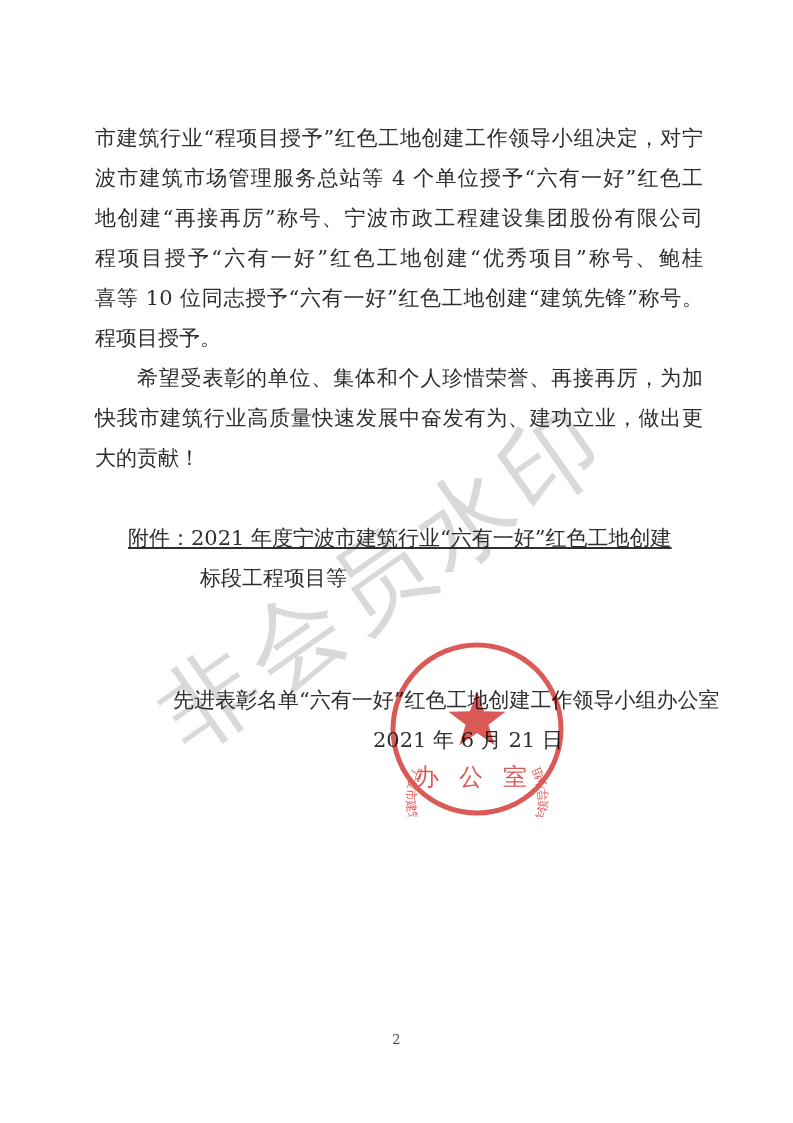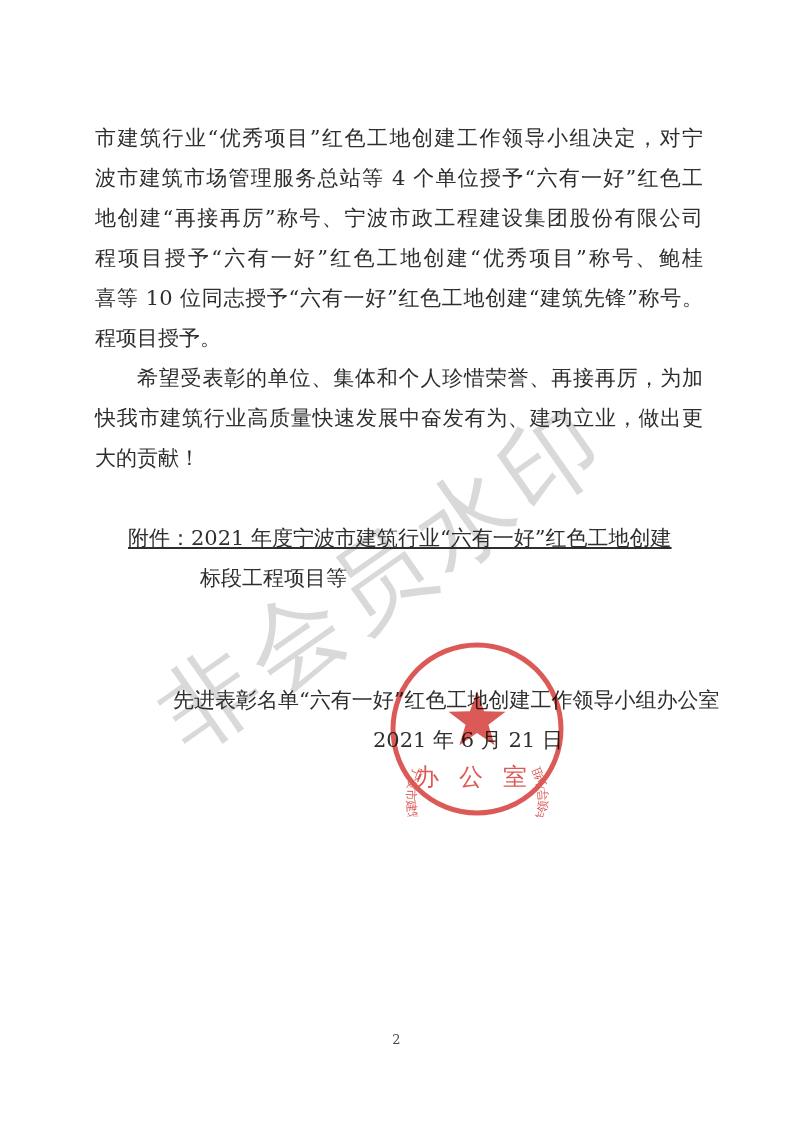--- a/index.html
+++ b/index.html
@@ -77,21 +77,21 @@
   }
 </style>
 </head>
 <body>
 
 <div class="page">
 
   <div class="watermark">非会员水印</div>
 
   <div class="content">
-    <div class="tline just">市建筑行业“优秀项目”红色工地创建工作领导小组决定，对宁</div>
+    <div class="tline just">市建筑行业“程项目授予”红色工地创建工作领导小组决定，对宁</div>
     <div class="tline just">波市建筑市场管理服务总站等 4 个单位授予“六有一好”红色工</div>
     <div class="tline just">地创建“再接再厉”称号、宁波市政工程建设集团股份有限公司</div>
     <div class="tline just">程项目授予“六有一好”红色工地创建“优秀项目”称号、鲍桂</div>
     <div class="tline just">喜等 10 位同志授予“六有一好”红色工地创建“建筑先锋”称号。</div>
     <div class="tline">程项目授予。</div>
 
     <div class="tline just indent2">希望受表彰的单位、集体和个人珍惜荣誉、再接再厉，为加</div>
     <div class="tline just">快我市建筑行业高质量快速发展中奋发有为、建功立业，做出更</div>
     <div class="tline">大的贡献！</div>
 

